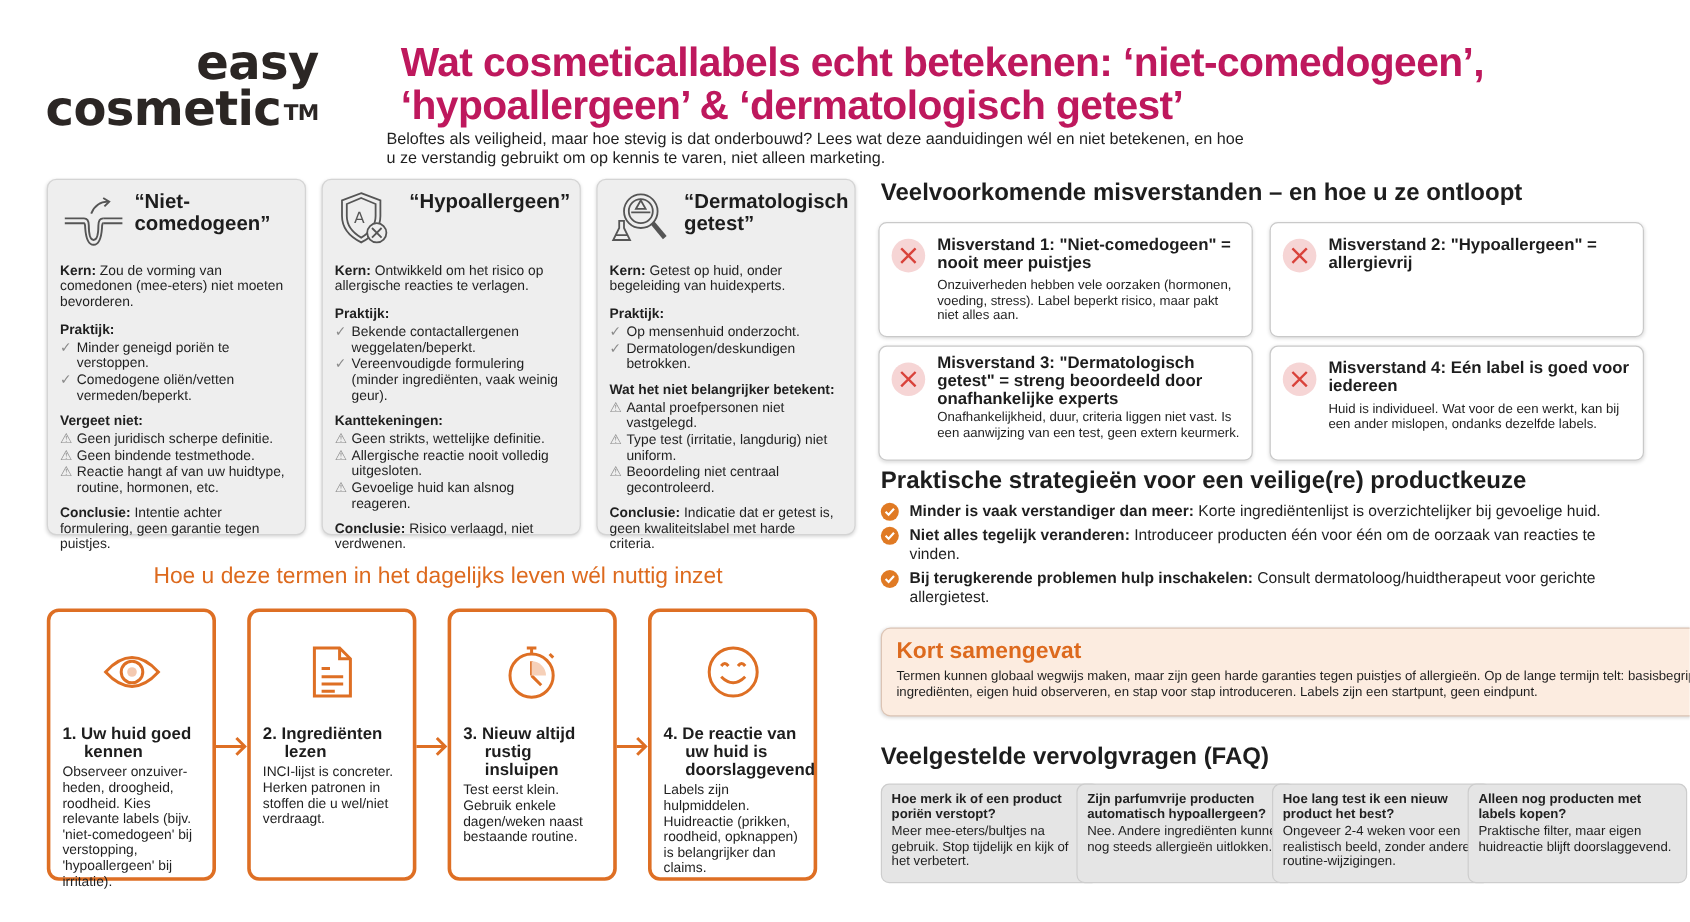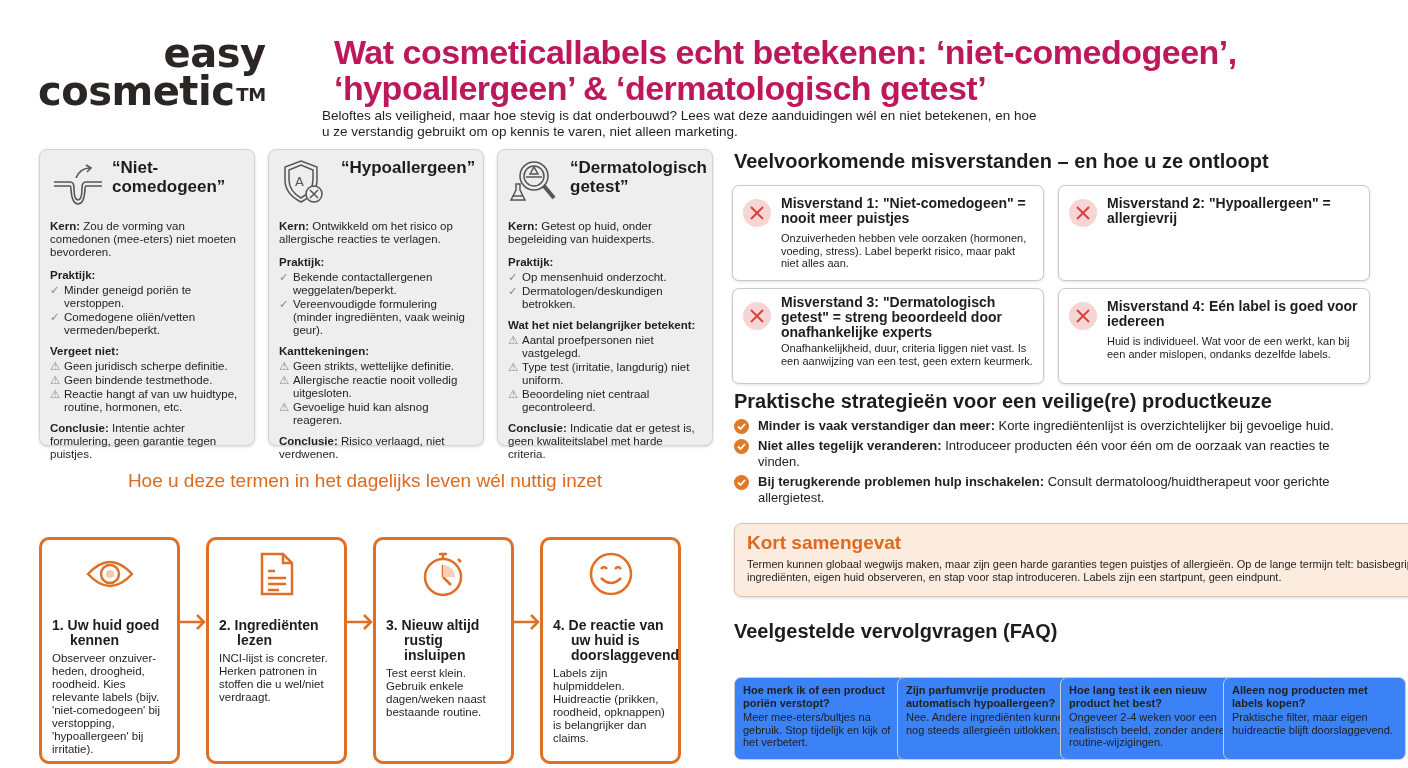--- a/index.html
+++ b/index.html
@@ -17,41 +17,41 @@
   .term-icon { width: 56px; height: 48px; flex: 0 0 56px; }
   .term-title { font-weight: bold; font-size: 17px; line-height: 19px; color: #1d1d1d; margin-left: 6px; }
   .term-card .para { margin-bottom: 10px; }
   .term-card b { font-weight: bold; }
   .sec-head { font-weight: bold; margin-bottom: 2px; }
   .item { display: flex; margin-bottom: 1px; }
   .item .mk { width: 14px; flex: 0 0 14px; color: #8a8a8a; }
   .sec { margin-bottom: 8px; }
 
   .how-title { position: absolute; left: 40px; top: 470px; width: 650px; text-align: center; font-weight: normal; font-size: 19px; color: #dd6a1e; }
-  .step { position: absolute; top: 537px; width: 141px; height: 227px; border: 3px solid #de6f24; border-radius: 10px; background: #fff; padding: 0 10px; }
+  .step { position: absolute; top: 507px; width: 141px; height: 227px; border: 3px solid #de6f24; border-radius: 10px; background: #fff; padding: 16px 10px; }
   .step-icon { height: 68px; display: flex; justify-content: center; align-items: center; margin-bottom: 10px; }
   .step-title { font-weight: bold; font-size: 14px; line-height: 15px; color: #1d1d1d; padding-left: 18px; text-indent: -18px; margin-bottom: 4px; }
   .step-body { font-size: 11.5px; line-height: 13px; }
   .arrow { position: absolute; top: 612px; width: 30px; height: 20px; }
 
   .h2 { position: absolute; font-weight: bold; font-size: 20px; color: #1d1d1d; }
   .mis-card { position: absolute; width: 312px; height: 96px; background: #fff; border: 1px solid #c9c9c9; border-radius: 7px; box-shadow: 0 1px 3px rgba(0,0,0,0.12); padding: 10px 10px 8px 48px; }
   .mis-x { position: absolute; left: 10px; top: 13px; width: 28px; height: 28px; border-radius: 50%; background: #f6d5d5; display: flex; align-items: center; justify-content: center; }
   .mis-title { font-weight: bold; font-size: 14px; line-height: 15px; color: #1d1d1d; margin-bottom: 6px; }
   .mis-body { font-size: 11px; line-height: 12.5px; }
 
   .strat { position: absolute; left: 734px; top: 418px; width: 640px; font-size: 13px; line-height: 16px; }
   .strat-item { display: flex; margin-bottom: 4px; }
   .chk { width: 15px; height: 15px; border-radius: 50%; background: #e07a24; flex: 0 0 15px; margin-right: 9px; margin-top: 1px; display: flex; align-items: center; justify-content: center; }
 
   .summary { position: absolute; left: 734px; top: 523px; width: 734px; height: 74px; background: #fcece0; border: 1px solid #dcc4b4; border-radius: 8px; box-shadow: 0 1px 3px rgba(0,0,0,0.15); padding: 8px 12px; }
   .summary-title { font-weight: bold; font-size: 19px; color: #dd6a1e; margin-bottom: 4px; }
   .summary-body { font-size: 11px; line-height: 13px; }
 
-  .faq { position: absolute; top: 677px; width: 183px; height: 83px; background: #3b82f6; border: 1px solid #cdcdcd; border-radius: 7px; padding: 6px 8px; font-size: 11px; line-height: 12.5px; }
+  .faq { position: absolute; top: 653px; width: 183px; height: 83px; background: #e5e5e5; border: 1px solid #cdcdcd; border-radius: 7px; padding: 6px 8px; font-size: 11px; line-height: 12.5px; }
   .faq-q { font-weight: bold; margin-bottom: 2px; }
 </style>
 </head>
 <body>
 
 <div class="logo">
   <div>easy</div>
   <div><span>cosmetic</span><sup>TM</sup></div>
 </div>
 

